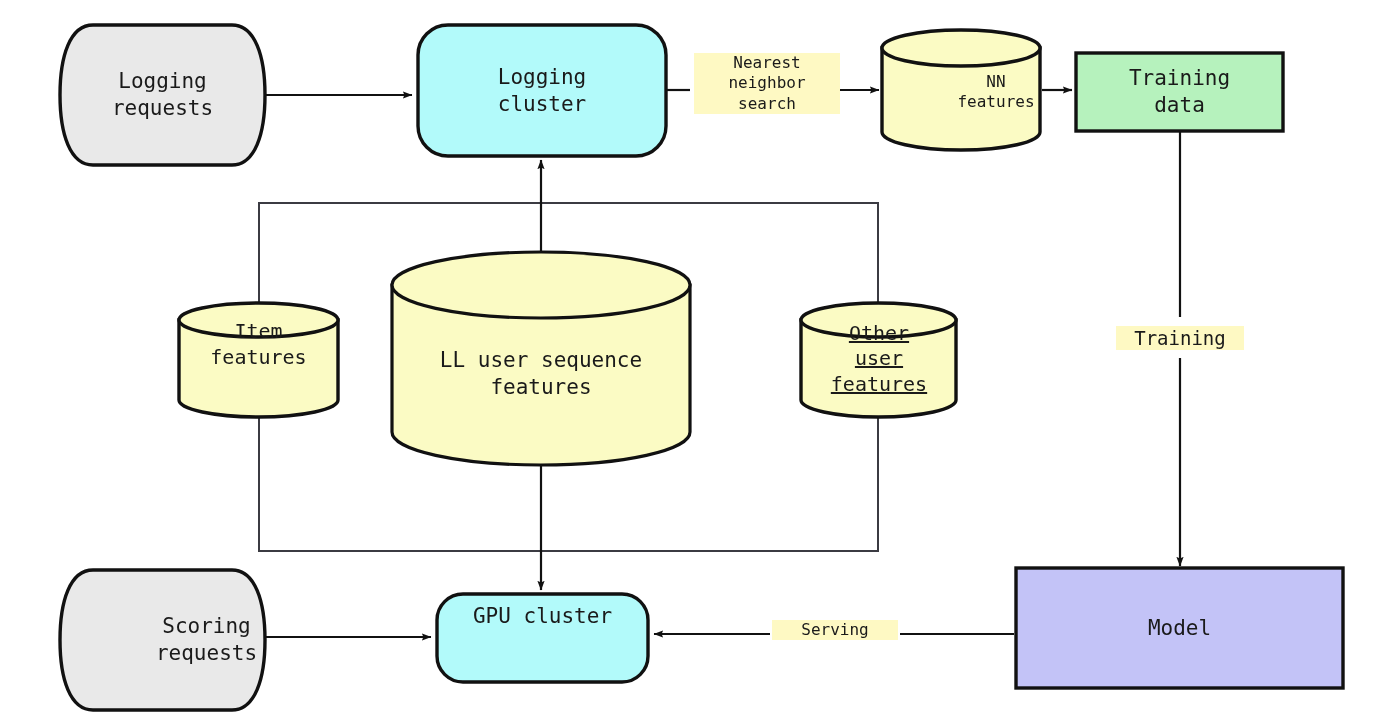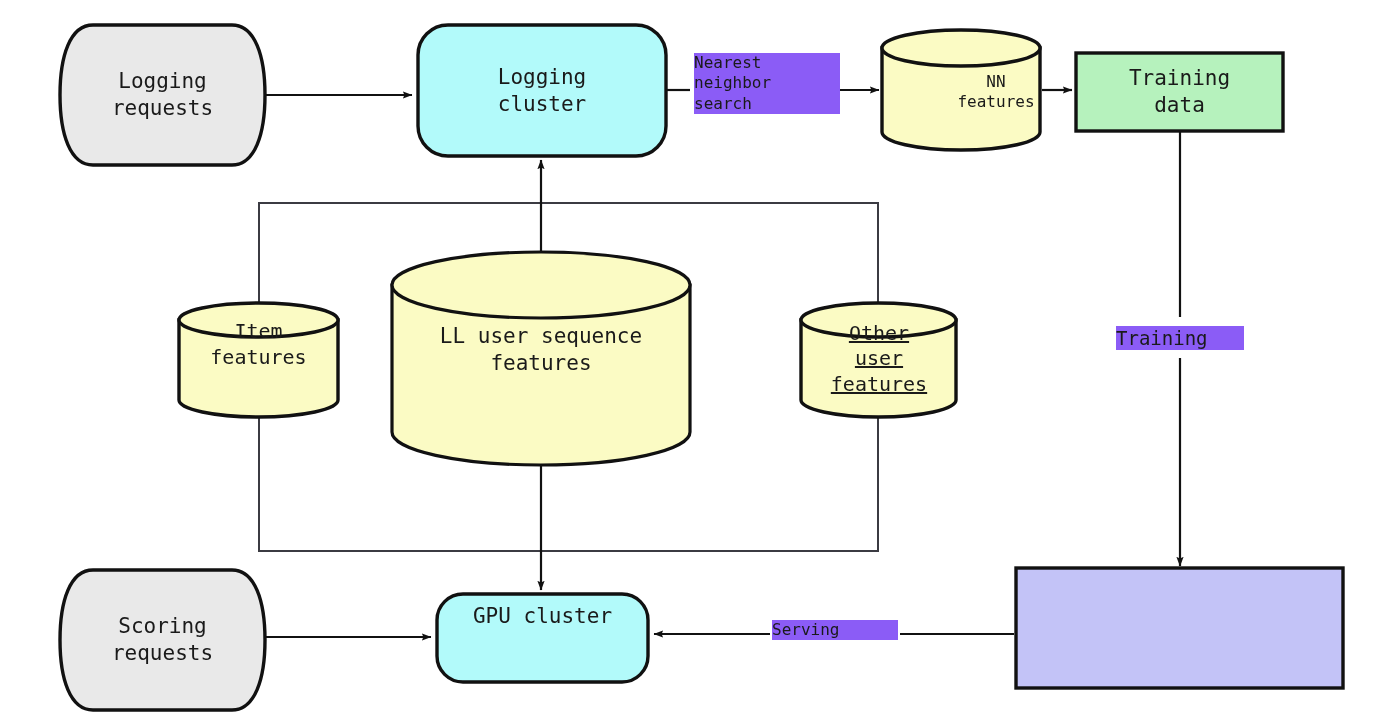--- a/index.html
+++ b/index.html
@@ -29,25 +29,26 @@
     justify-content: center;
     text-align: center;
     font-family: "DejaVu Sans Mono", "Liberation Mono", monospace;
     color: #1a1a1a;
     white-space: pre;
     line-height: 1.28;
     pointer-events: none;
   }
   .edge-label {
     position: absolute;
+    text-align: center;
     font-family: "DejaVu Sans Mono", "Liberation Mono", monospace;
     color: #1a1a1a;
     white-space: pre;
     line-height: 1.28;
-    background: #8b5cf6;
+    background: #fef9c3;
   }
 </style>
 </head>
 <body>
 
 <div id="canvas">
 
   <svg class="layer" viewBox="0 0 1400 719" xmlns="http://www.w3.org/2000/svg">
     <defs>
       <marker id="arrow" markerWidth="10" markerHeight="8" refX="9.2" refY="4" orient="auto" markerUnits="userSpaceOnUse">
@@ -124,32 +125,33 @@
 
   <div class="node-label" style="left:907px; top:46px; width:178px; height:92px; font-size:16px;">NN
 features</div>
 
   <div class="node-label" style="left:1076px; top:53px; width:207px; height:78px; font-size:21px;">Training
 data</div>
 
   <div class="node-label" style="left:168px; top:305px; width:181px; height:80px; font-size:20px;">Item
 features</div>
 
-  <div class="node-label" style="left:392px; top:292px; width:298px; height:116px; font-size:21px;">LL user sequence
+  <div class="node-label" style="left:392px; top:316px; width:298px; height:116px; font-size:21px;">LL user sequence
 features</div>
 
   <div class="node-label" style="left:790px; top:310px; width:178px; height:98px; font-size:20px;text-decoration:underline;">Other
 user
 features</div>
 
   <div class="node-label" style="left:437px; top:572px; width:211px; height:88px; font-size:21px;">GPU cluster</div>
 
-  <div class="node-label" style="left:60px; top:570px; width:205px; height:140px; font-size:21px;">Scoring
+  <div class="node-label" style="left:60px; top:570px; width:205px; height:140px; font-size:21px;padding-left:44px;">Scoring
 requests</div>
 
+  <div class="node-label" style="left:1016px; top:568px; width:327px; height:120px; font-size:21px;">Model</div>
 
   <div class="edge-label" style="left:694px; top:53px; width:146px; font-size:16px;">Nearest
 neighbor
 search</div>
 
   <div class="edge-label" style="left:1116px; top:326px; width:128px; font-size:19px;">Training</div>
 
   <div class="edge-label" style="left:772px; top:620px; width:126px; font-size:16px;">Serving</div>
 
 </div>

